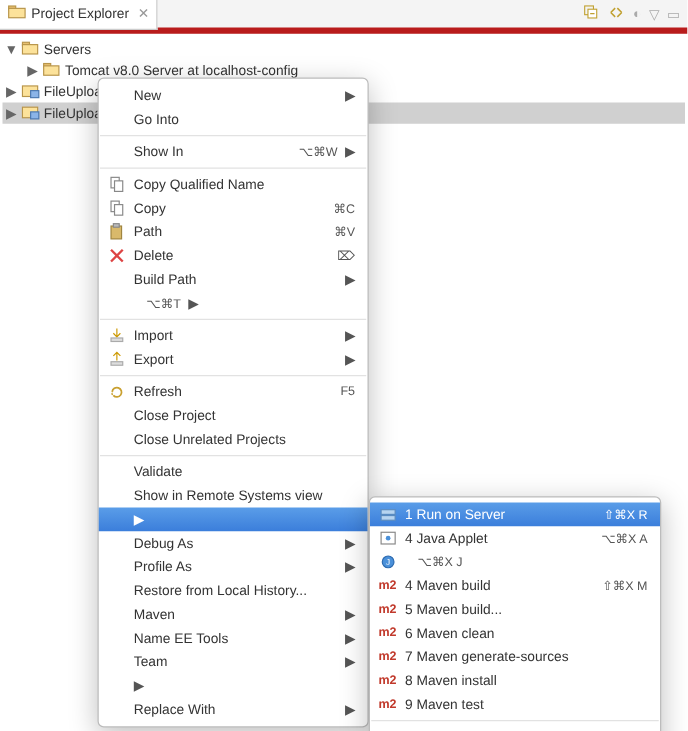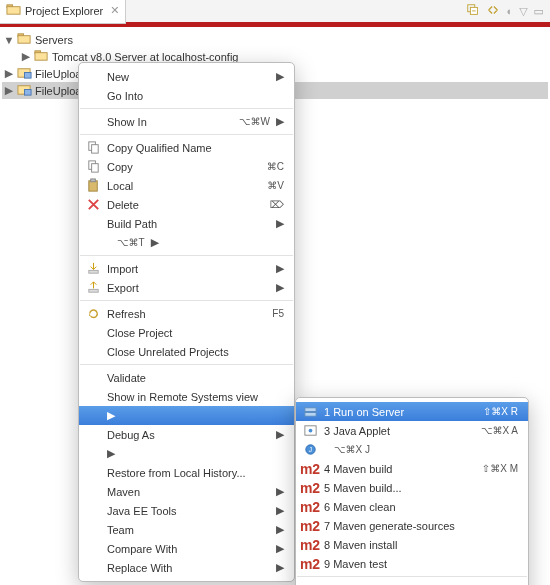--- a/index.html
+++ b/index.html
@@ -20,21 +20,21 @@
 .mi.hl{background:linear-gradient(#5a9de8,#3b7edb);color:#fff}
 .mi.hl .sc{color:#fff}
 .mi .ic{width:16px;height:16px;display:inline-flex;align-items:center;justify-content:center;flex-shrink:0}
 .mi .tx{flex:1;white-space:nowrap}
 .mi .sc{color:#555;font-size:10px;margin-left:10px;white-space:nowrap}
 .mi .ar{width:8px;text-align:right;color:#555}
 .mi.hl .ar{color:#fff}
 .sep{height:1px;background:#e2e2e2;margin:3px 1px}
 .dim{color:#aaa}
 .ic svg{width:15px;height:15px}
-.m2{color:#c1392b;font-weight:bold;font-size:14px}
+.m2{color:#c1392b;font-weight:bold;font-size:10px}
 </style>
 </head>
 <body>
 
 <div class="panel">
   <div class="panel-title">
     <span class="ic">
       <svg viewBox="0 0 16 16">
           <rect x="1" y="3" width="6" height="3" fill="#E8C070" stroke="#B8954A"></rect>
           <rect x="1" y="5" width="14" height="8" fill="#FCE29A" stroke="#B8954A"></rect>
@@ -132,21 +132,21 @@
       <span class="tx">Copy</span>
       <span class="sc">⌘C</span>
     </div>
   <div class="mi">
       <span class="ic">
         <svg viewBox="0 0 16 16">
           <rect x="3" y="3" width="9" height="11" fill="#d9b96b" stroke="#a08540"></rect>
           <rect x="5" y="1" width="5" height="3" fill="#bbb" stroke="#888"></rect>
         </svg>
       </span>
-      <span class="tx">Local</span>
+      <span class="tx">Path</span>
       <span class="sc">⌘V</span>
     </div>
   <div class="mi">
       <span class="ic">
         <svg viewBox="0 0 16 16">
           <path d="M3 3 L13 13 M13 3 L3 13" stroke="#d44" stroke-width="2"></path>
         </svg>
       </span>
       <span class="tx">Delete</span>
       <span class="sc">⌦</span>
@@ -214,44 +214,44 @@
       <span class="ic"></span>
       <span class="ar">▶</span>
     </div>
   <div class="mi">
       <span class="ic"></span>
       <span class="tx">Debug As</span>
       <span class="ar">▶</span>
     </div>
   <div class="mi">
       <span class="ic"></span>
+      <span class="tx">Profile As</span>
       <span class="ar">▶</span>
     </div>
   <div class="mi">
       <span class="ic"></span>
       <span class="tx">Restore from Local History...</span>
     </div>
   <div class="mi">
       <span class="ic"></span>
       <span class="tx">Maven</span>
       <span class="ar">▶</span>
     </div>
   <div class="mi">
       <span class="ic"></span>
-      <span class="tx">Java EE Tools</span>
+      <span class="tx">Name EE Tools</span>
       <span class="ar">▶</span>
     </div>
   <div class="mi">
       <span class="ic"></span>
       <span class="tx">Team</span>
       <span class="ar">▶</span>
     </div>
   <div class="mi">
       <span class="ic"></span>
-      <span class="tx">Compare With</span>
       <span class="ar">▶</span>
     </div>
   <div class="mi">
       <span class="ic"></span>
       <span class="tx">Replace With</span>
       <span class="ar">▶</span>
     </div>
 
 </div>
 
@@ -266,21 +266,21 @@
       <span class="tx">1 Run on Server</span>
       <span class="sc">⇧⌘X R</span>
     </div>
   <div class="mi">
       <span class="ic">
         <svg viewBox="0 0 16 16">
           <rect x="2" y="3" width="12" height="10" fill="#fff" stroke="#888"></rect>
           <circle cx="8" cy="8" r="2" fill="#4a90d9"></circle>
         </svg>
       </span>
-      <span class="tx">3 Java Applet</span>
+      <span class="tx">4 Java Applet</span>
       <span class="sc">⌥⌘X A</span>
     </div>
   <div class="mi">
       <span class="ic">
         <svg viewBox="0 0 16 16">
           <circle cx="8" cy="8" r="5" fill="#4a90d9" stroke="#2d6bb0"></circle>
           <text x="8" y="11" font-size="7" fill="#fff" text-anchor="middle">J</text>
         </svg>
       </span>
       <span class="sc">⌥⌘X J</span>

